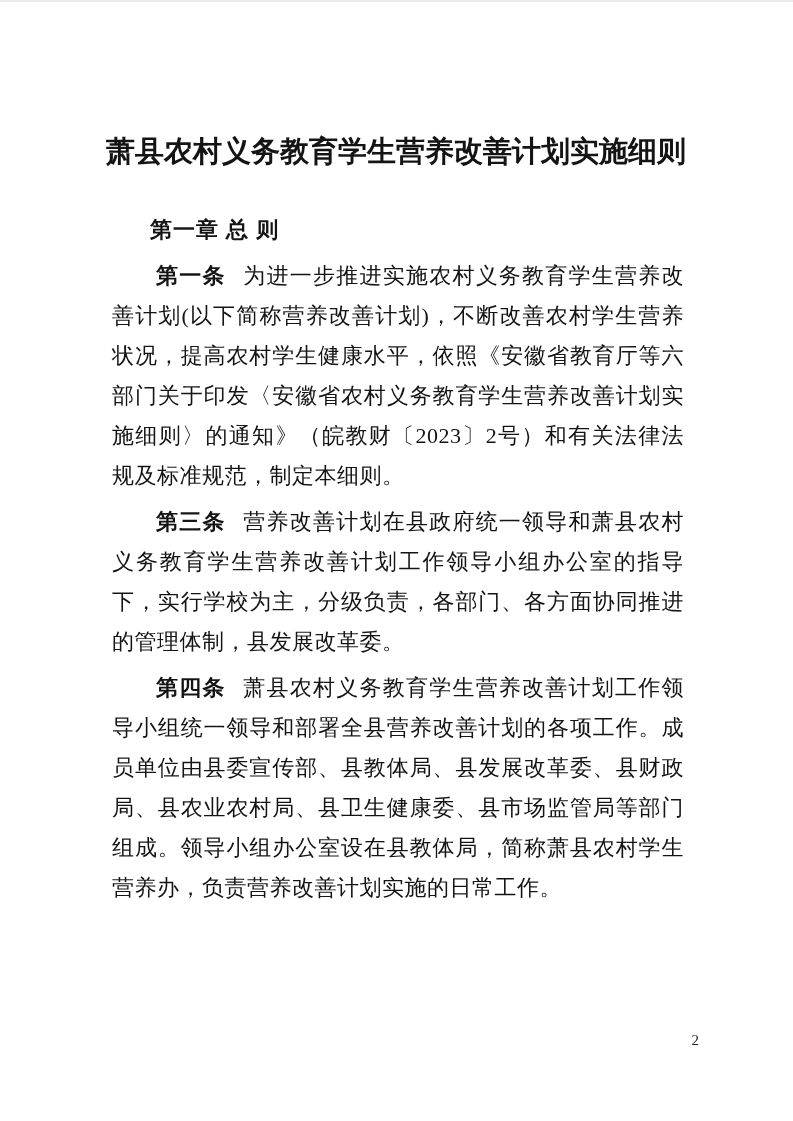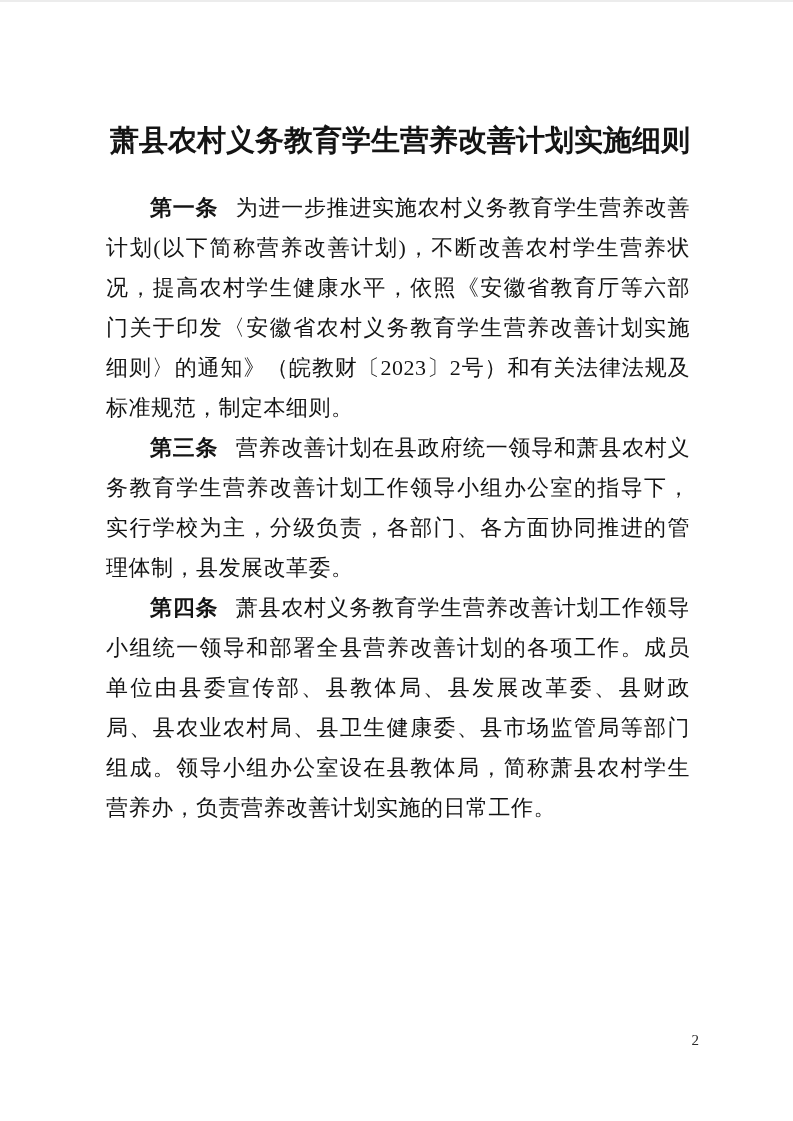--- a/index.html
+++ b/index.html
@@ -13,40 +13,40 @@
     height: 1121px;
     background: #ffffff;
     box-sizing: border-box;
     padding: 120px 103px 0 106px;
     overflow: hidden;
     color: #141414;
     font-family: "Liberation Serif", "DejaVu Serif", serif;
     border-top: 2px solid #ececec;
   }
   .doc-title {
-    margin: 0 0 24px 0;
-    font-family: Liberation Mono, monospace;
+    margin: 8px 0 24px 0;
+    font-family: Liberation Sans, sans-serif;
     font-weight: bold;
     font-size: 29px;
     line-height: 42px;
-    text-align: right;
+    text-align: left;
     letter-spacing: 0px;
     white-space: nowrap;
   }
   .chapter-heading {
     margin: 38px 0 0 0;
     font-family: "Liberation Sans", "DejaVu Sans", sans-serif;
     font-weight: bold;
     font-size: 22px;
     line-height: 40px;
     text-indent: 2em;
     letter-spacing: 1px;
   }
   .article {
-    margin: 0;
+    margin: 6px;
     font-size: 22px;
     line-height: 40px;
     text-indent: 2em;
     text-align: justify;
     letter-spacing: 0.5px;
   }
   .article-label {
     font-family: "Liberation Sans", "DejaVu Sans", sans-serif;
     font-weight: bold;
     margin-right: 0.8em;
@@ -61,19 +61,20 @@
     color: #2a2a2a;
   }
 </style>
 </head>
 <body>
 
 <div class="page">
   <h1 class="doc-title">萧县农村义务教育学生营养改善计划实施细则</h1>
 
   <div id="doc-body">
+      <h2 class="chapter-heading">第一章 总 则</h2>
       <p class="article"><span class="article-label">第一条</span><span>为进一步推进实施农村义务教育学生营养改善计划(以下简称营养改善计划)，不断改善农村学生营养状况，提高农村学生健康水平，依照《安徽省教育厅等六部门关于印发〈安徽省农村义务教育学生营养改善计划实施细则〉的通知》（皖教财〔2023〕2号）和有关法律法规及标准规范，制定本细则。</span></p>
       <p class="article"><span class="article-label">第三条</span><span>营养改善计划在县政府统一领导和萧县农村义务教育学生营养改善计划工作领导小组办公室的指导下，实行学校为主，分级负责，各部门、各方面协同推进的管理体制，县发展改革委。</span></p>
       <p class="article"><span class="article-label">第四条</span><span>萧县农村义务教育学生营养改善计划工作领导小组统一领导和部署全县营养改善计划的各项工作。成员单位由县委宣传部、县教体局、县发展改革委、县财政局、县农业农村局、县卫生健康委、县市场监管局等部门组成。领导小组办公室设在县教体局，简称萧县农村学生营养办，负责营养改善计划实施的日常工作。</span></p>
     </div>
 
   <div class="page-number">2</div>
 </div>
 
 </body></html>

